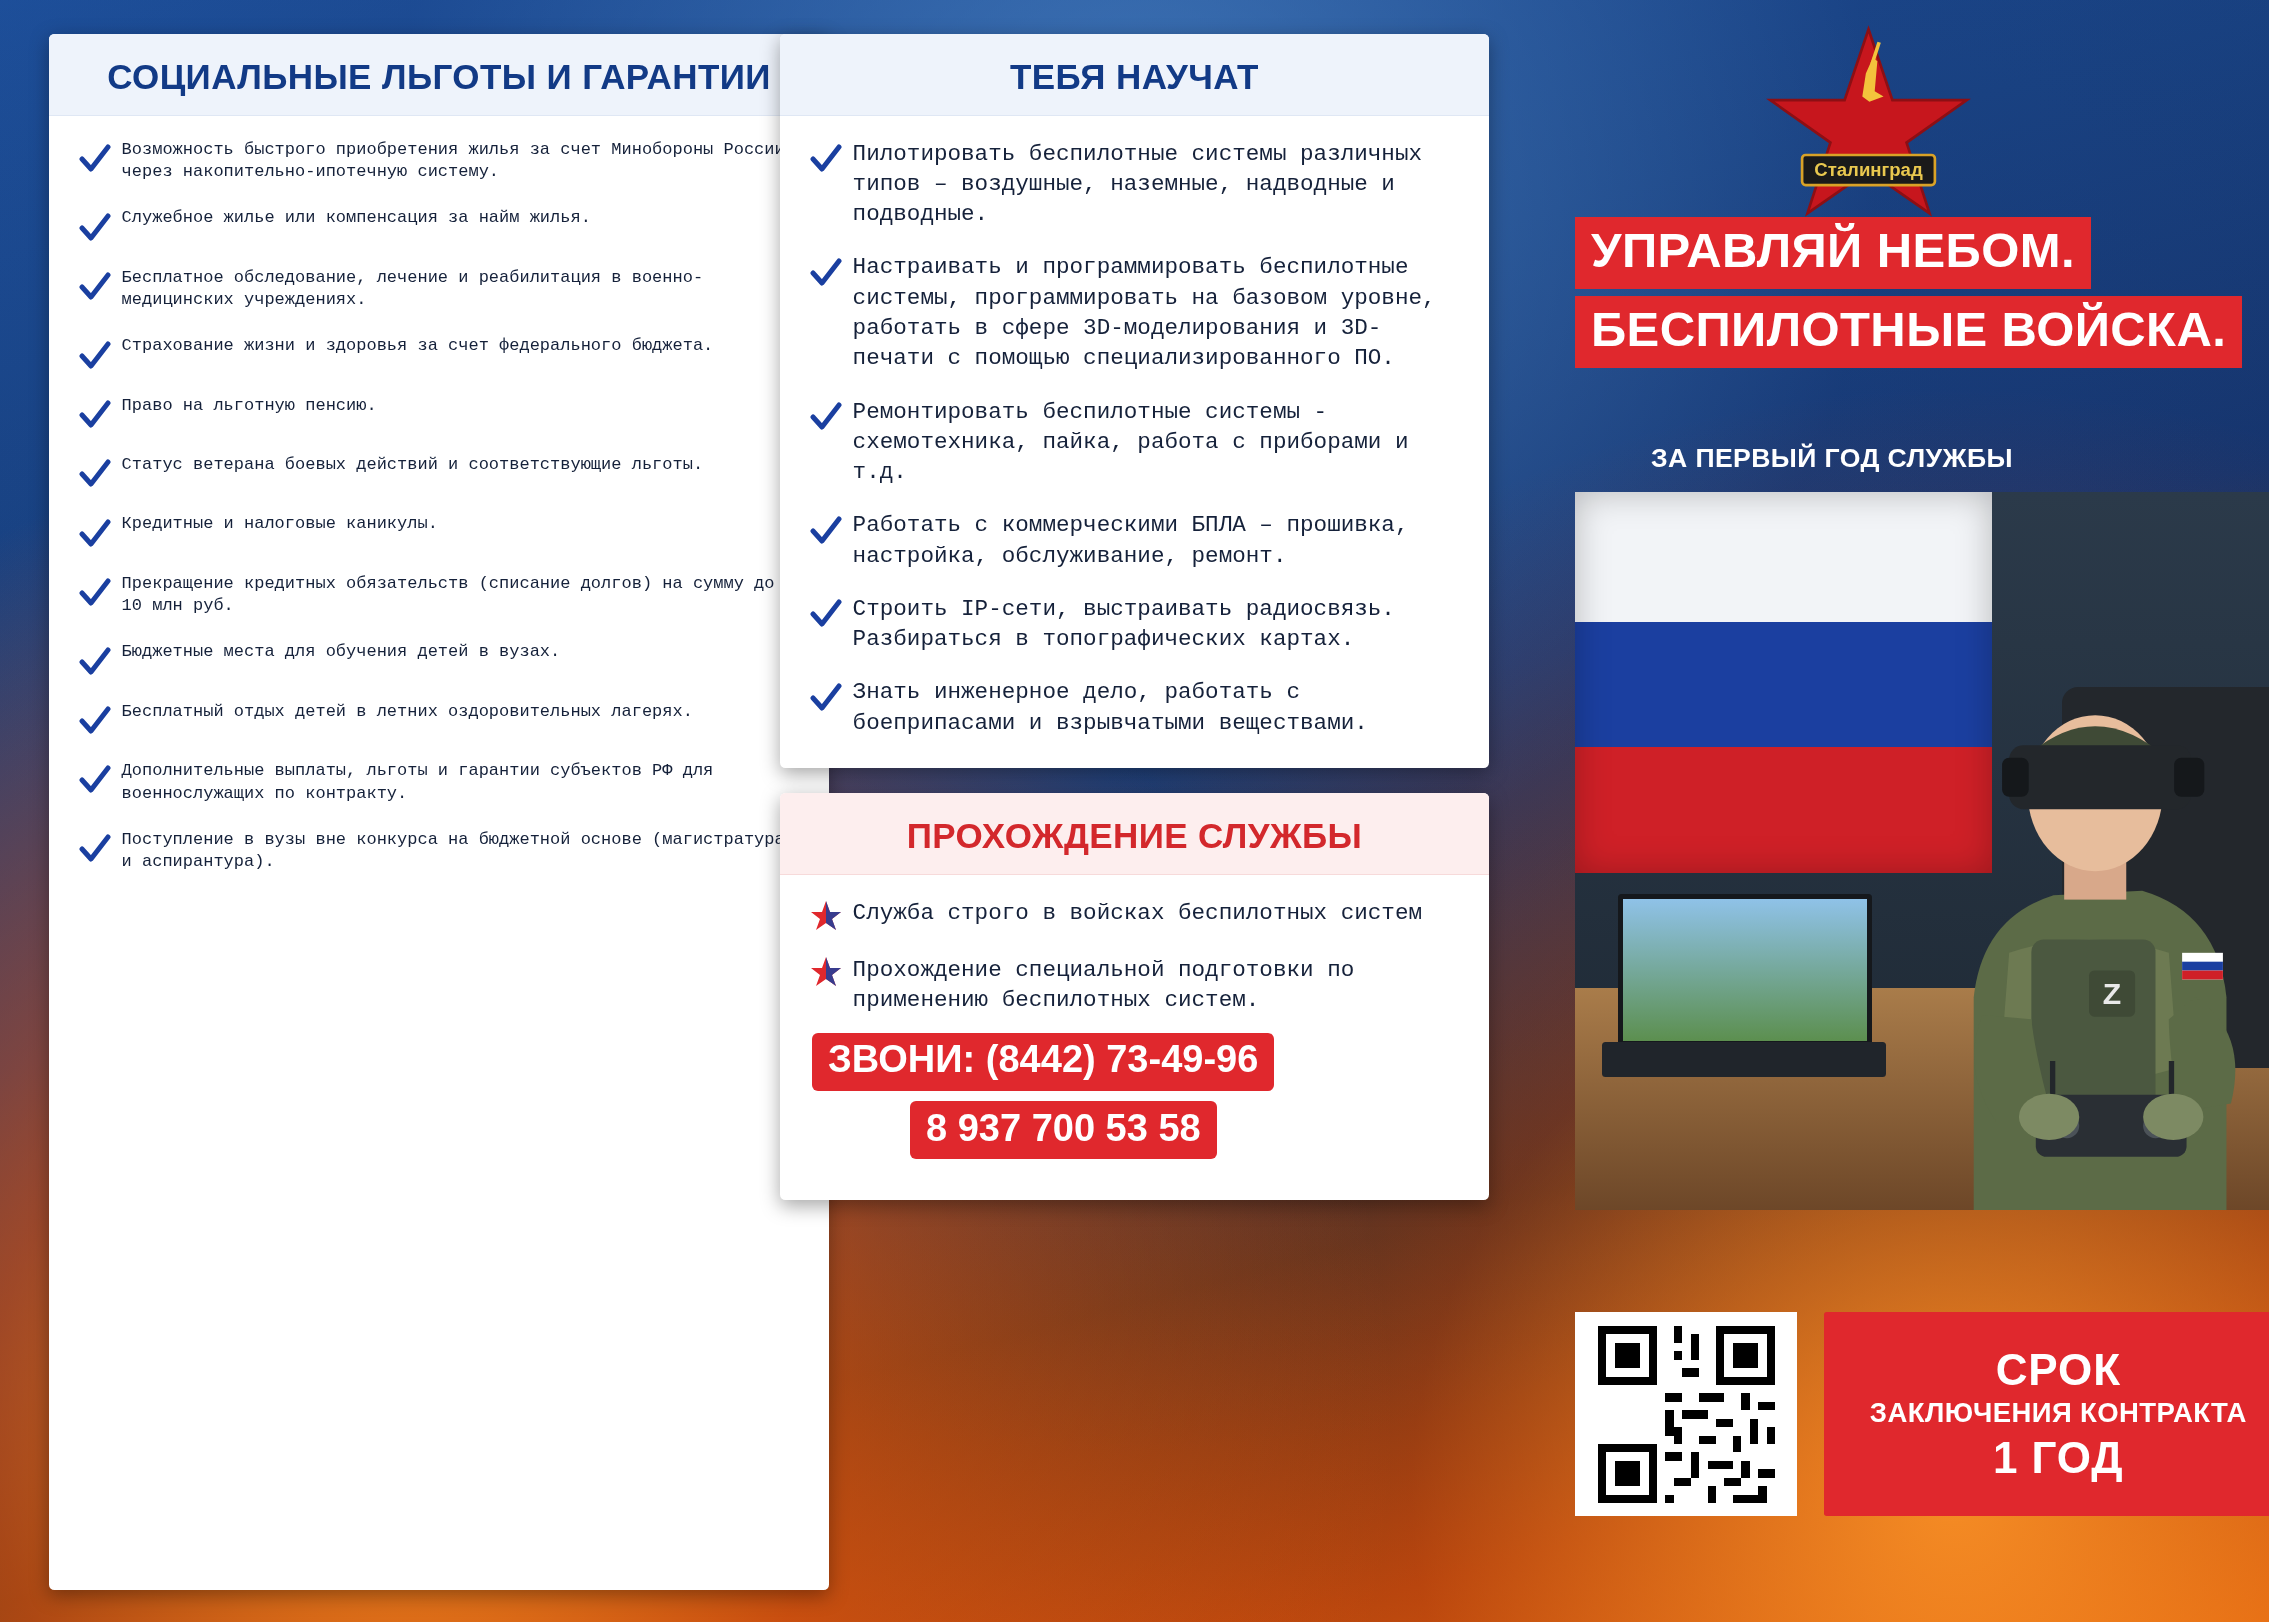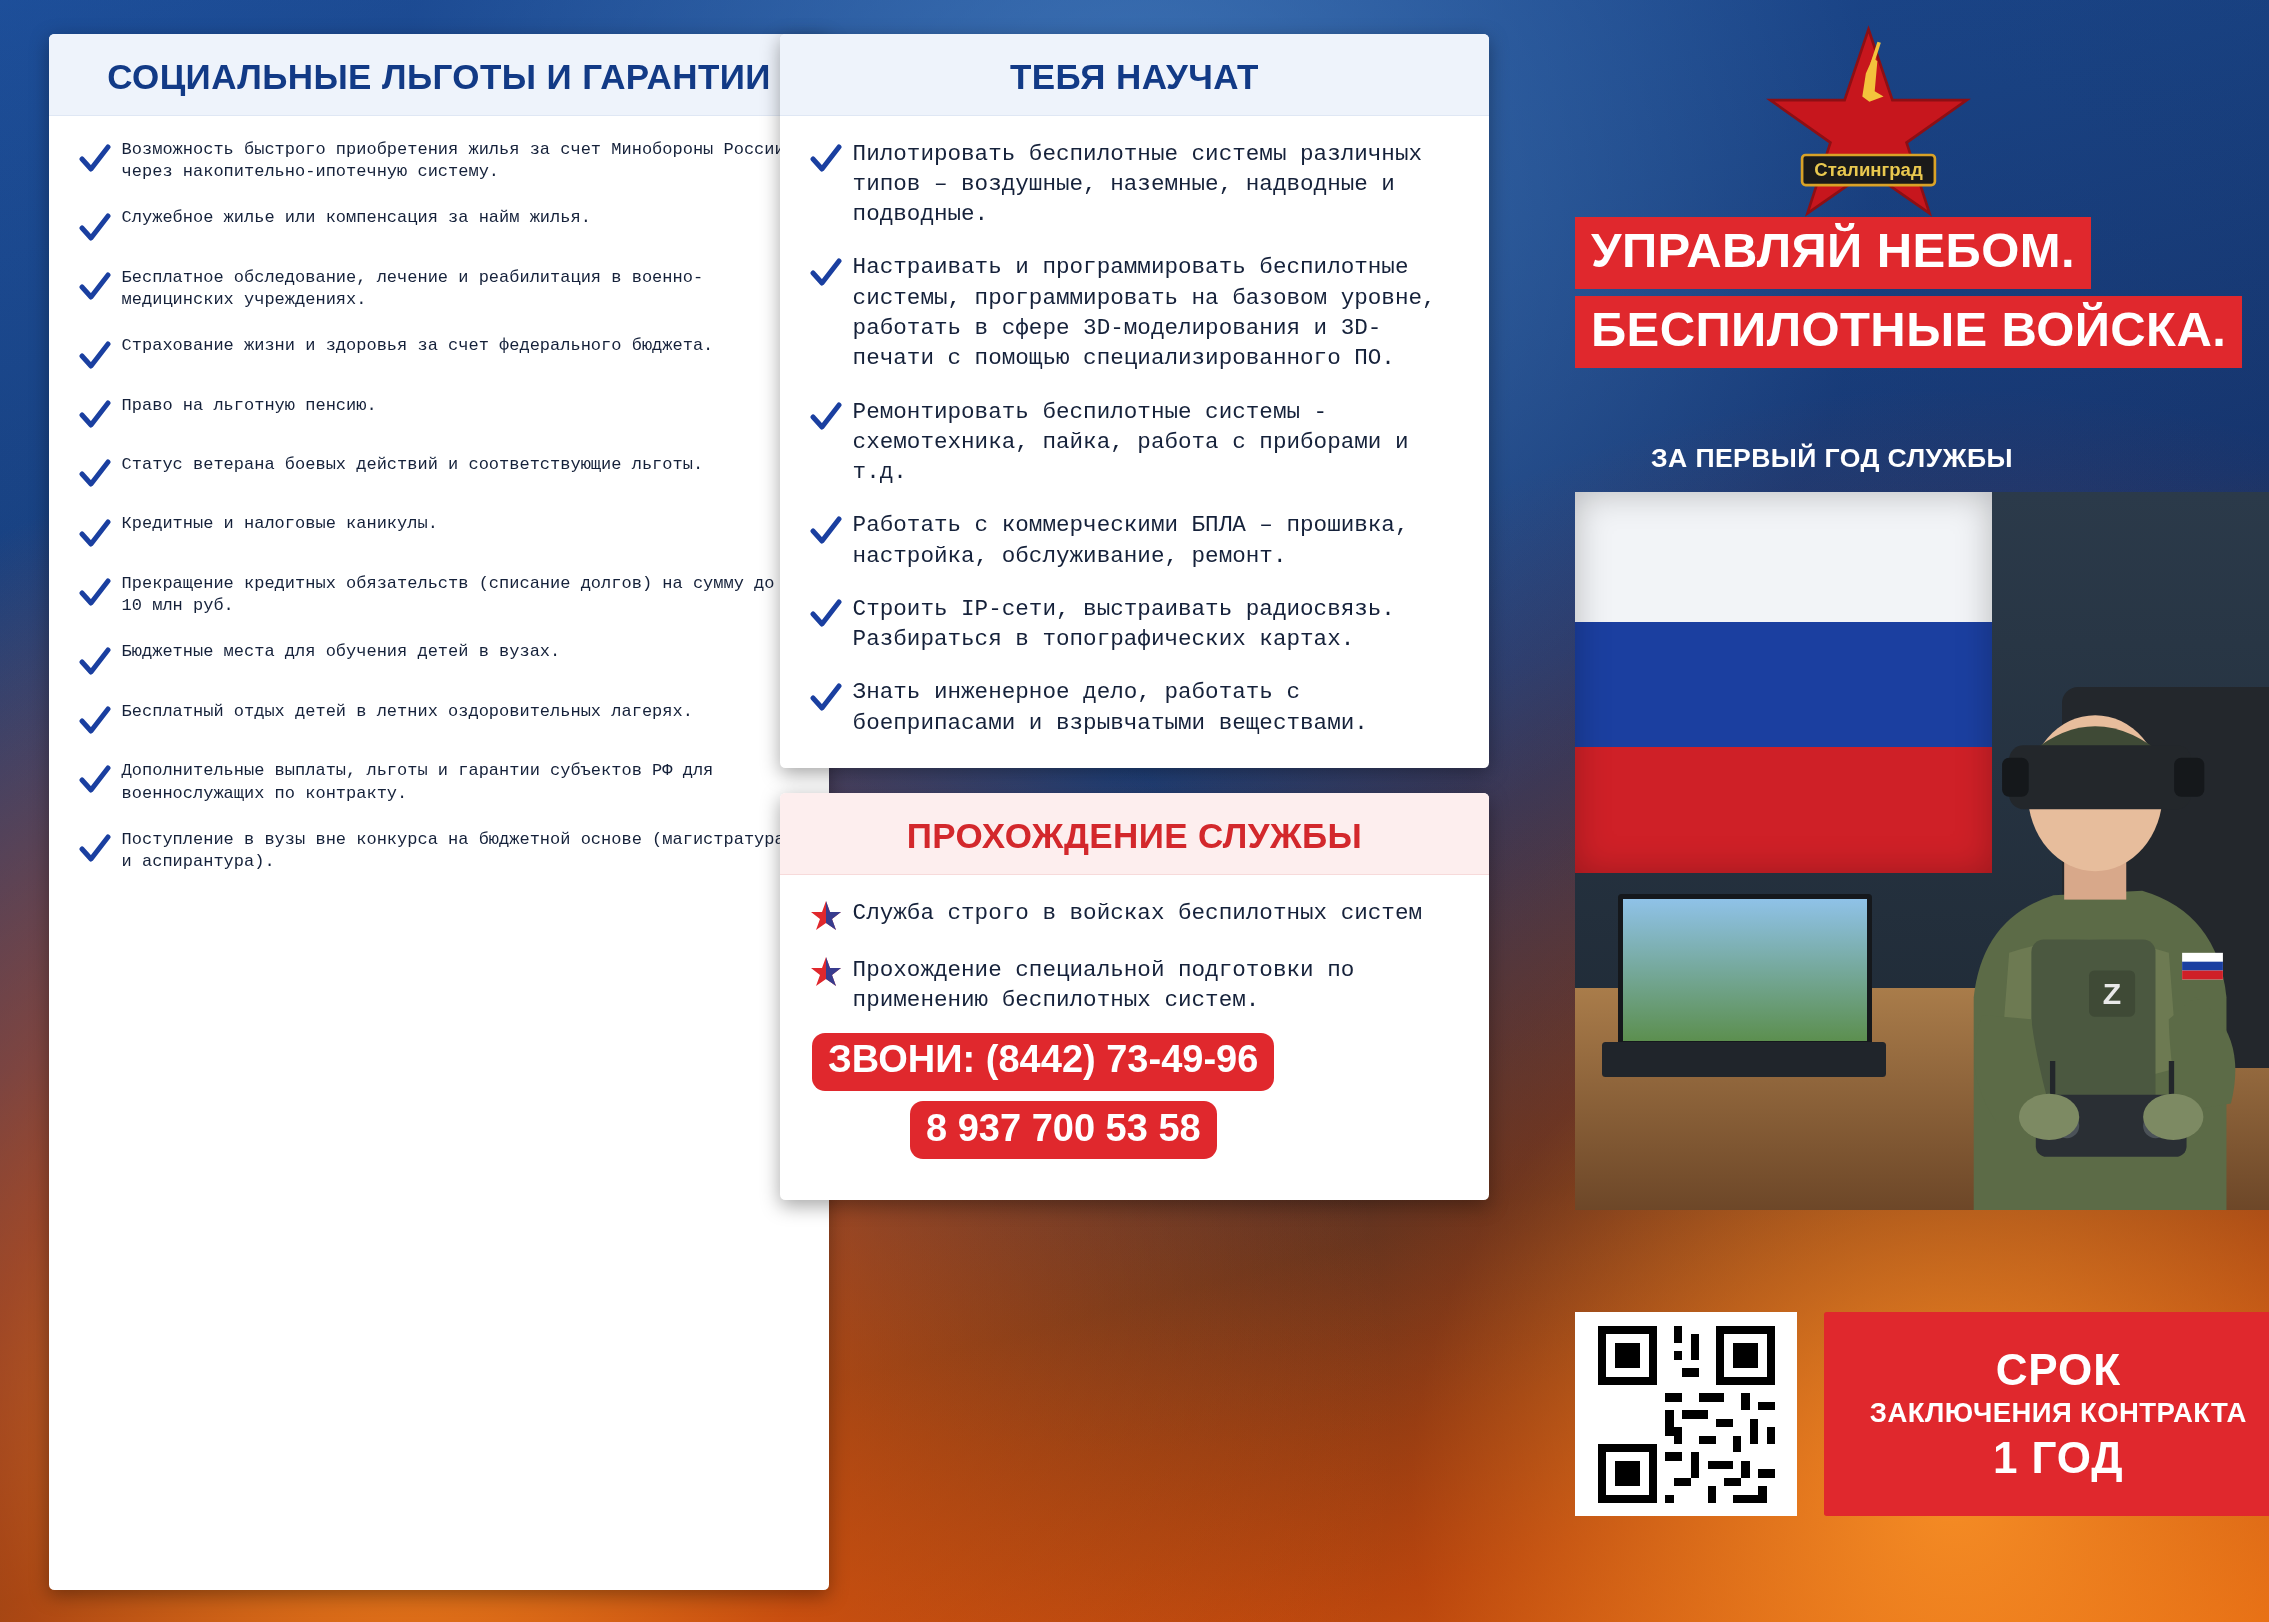--- a/index.html
+++ b/index.html
@@ -77,21 +77,21 @@
   .mid-col .item-text{font-size:22.6px;}
   .star-bullet{flex:0 0 auto;width:32px;margin-right:10.6px;margin-top:1.8px;}
   .phones{
     padding:5.3px 32px 30px;
   }
   .phone{
     background:#e0282d;color:#fff;font-weight:bold;
     display:inline-block;
     padding:5.3px 16px 8.9px;
     margin-bottom:10.6px;
-    border-radius:13px;
+    border-radius:6px;
     line-height:1.15;
   }
   .phone1{font-size:38px;}
   .phone2{font-size:38px;margin-left:98px;}
   .phones-wrap{text-align:left;}
 
   
   .right-col{
     position:absolute;left:1543px;top:0;width:727px;height:1623px;
   }

